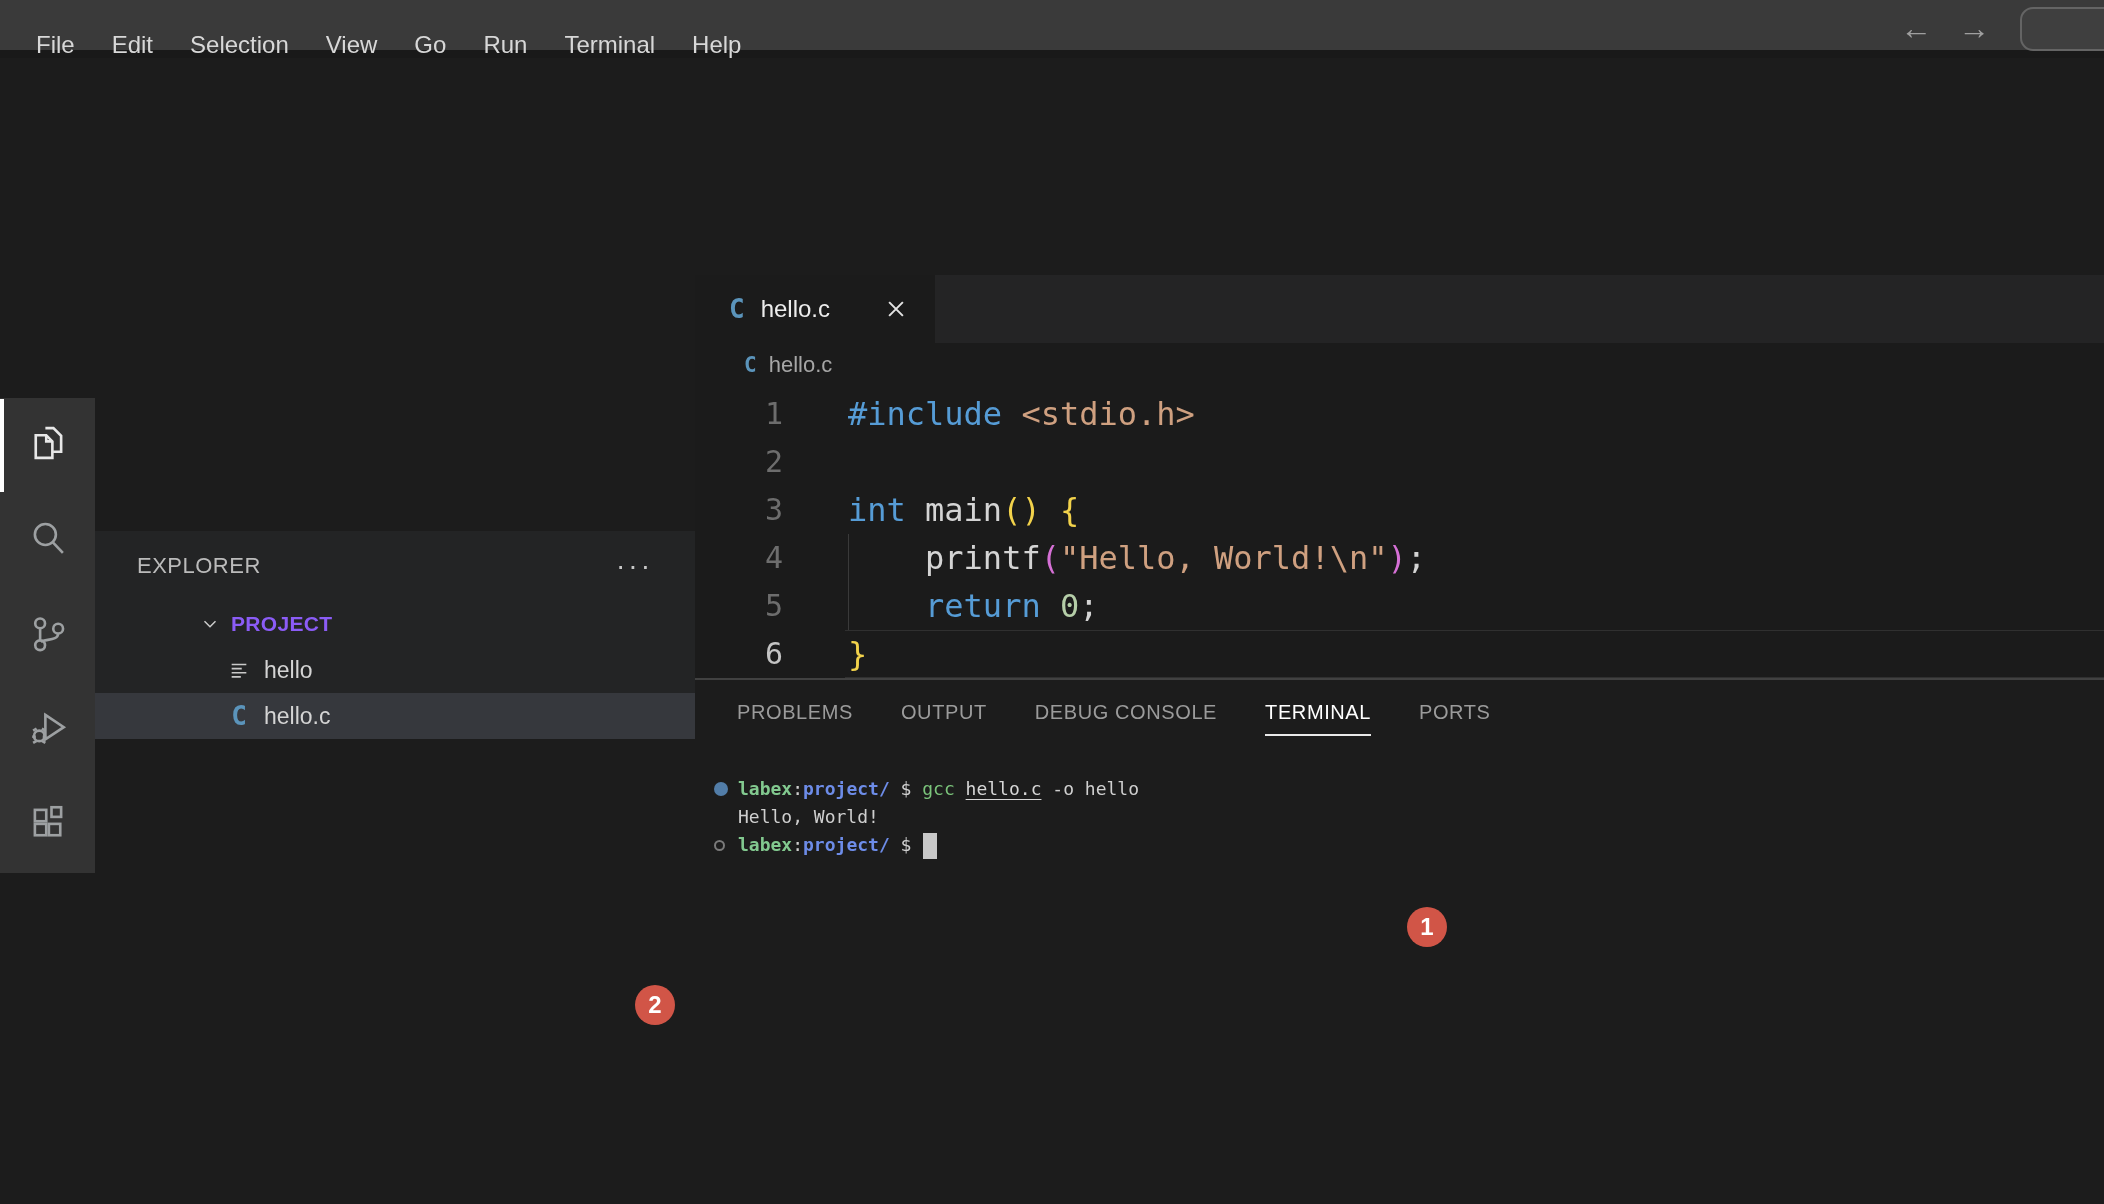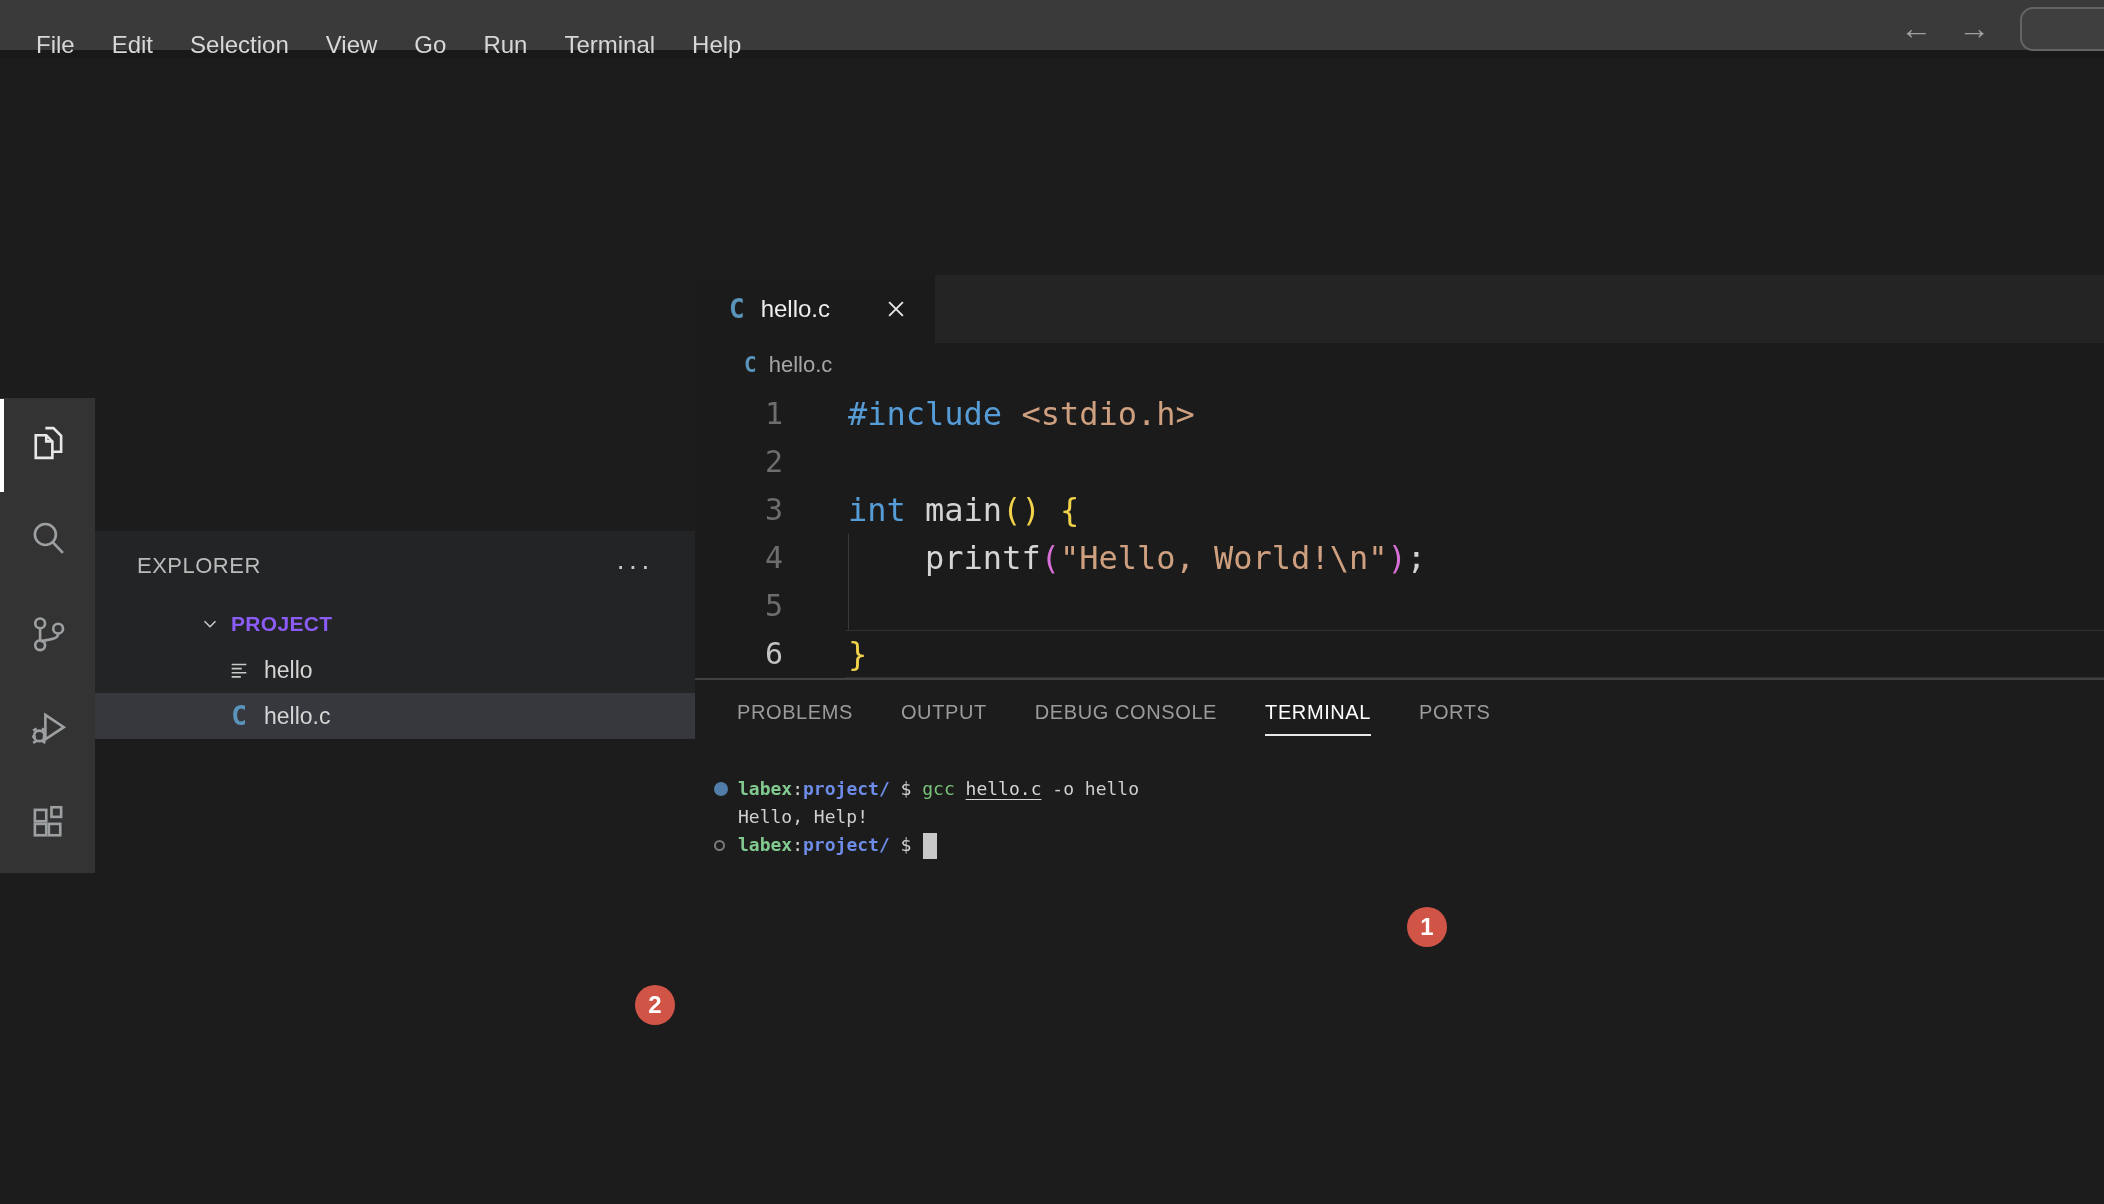--- a/index.html
+++ b/index.html
@@ -213,36 +213,36 @@
       </div>
 
       <div id="code-area">
         <div id="current-line"></div>
         <div id="indent-guide"></div>
         <div id="lines">
             <div class="code-line"><span class="ln">1</span><span class="code-text"><span class="tk-kw">#include</span><span class="tk-pl"> </span><span class="tk-str">&lt;stdio.h&gt;</span></span></div>
             <div class="code-line"><span class="ln">2</span><span class="code-text"></span></div>
             <div class="code-line"><span class="ln">3</span><span class="code-text"><span class="tk-kw">int</span><span class="tk-pl"> main</span><span class="tk-b1">()</span><span class="tk-pl"> </span><span class="tk-b1">{</span></span></div>
             <div class="code-line"><span class="ln">4</span><span class="code-text"><span class="tk-pl">    printf</span><span class="tk-b2">(</span><span class="tk-str">"Hello, World!\n"</span><span class="tk-b2">)</span><span class="tk-pl">;</span></span></div>
-            <div class="code-line"><span class="ln">5</span></div>
+            <div class="code-line"><span class="ln">5</span><span class="code-text"><span class="tk-pl">    </span><span class="tk-kw">return</span><span class="tk-pl"> </span><span class="tk-num">0</span><span class="tk-pl">;</span></span></div>
             <div class="code-line active-ln"><span class="ln">6</span><span class="code-text"><span class="tk-b1">}</span></span></div>
           </div>
       </div>
 
       <div id="panel">
         <div id="panel-tabs">
             <span class="ptab">PROBLEMS</span>
             <span class="ptab">OUTPUT</span>
             <span class="ptab">DEBUG CONSOLE</span>
             <span class="ptab active">TERMINAL</span>
             <span class="ptab">PORTS</span>
           </div>
         <div id="terminal">
             <div class="trow"><span class="tdeco"><span class="deco-dot"></span></span><span><span class="tt-user">labex</span><span class="tt-pl">:</span><span class="tt-path">project/</span><span class="tt-pl"> $ </span><span class="tt-cmd">gcc </span><span class="tt-link">hello.c</span><span class="tt-pl"> -o hello</span></span></div>
-            <div class="trow"><span class="tdeco"></span><span><span class="tt-pl">Hello, Help!</span></span></div>
+            <div class="trow"><span class="tdeco"></span><span><span class="tt-pl">Hello, World!</span></span></div>
             <div class="trow"><span class="tdeco"><span class="deco-open"></span></span><span><span class="tt-user">labex</span><span class="tt-pl">:</span><span class="tt-path">project/</span><span class="tt-pl"> $ </span><span class="term-cursor"></span></span></div>
           </div>
       </div>
 
     </main>
   </div>
 
   <div class="step-badge" id="badge-1">1</div>
   <div class="step-badge" id="badge-2">2</div>
 

